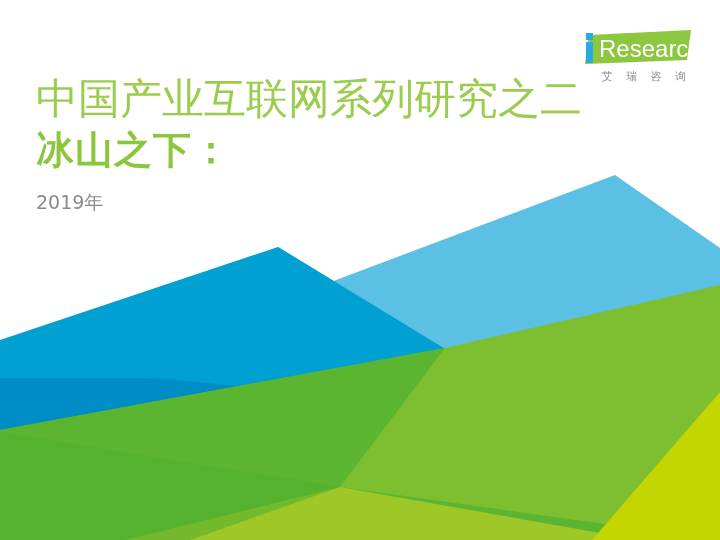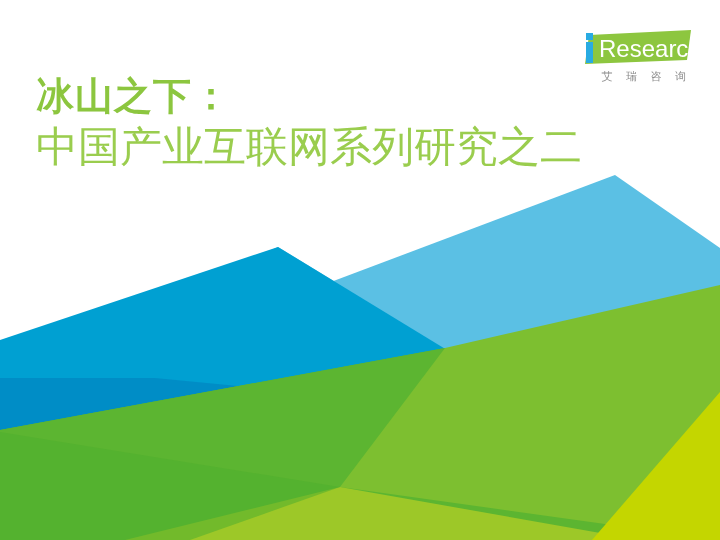--- a/index.html
+++ b/index.html
@@ -149,19 +149,20 @@
 
           <rect x="11" y="12" width="7" height="21" fill="#29ABE2"></rect>
 
           <text x="24" y="27" fill="#ffffff" font-family="Liberation Sans, sans-serif" font-size="24" font-weight="normal">Research</text>
         </svg>
       </div>
       <div id="logo-sub">艾 瑞 咨 询</div>
     </div>
 
     <div id="title-block">
+      <div id="title-line2">中国产业互联网系列研究之二</div>
       <div id="title-line1">冰山之下：</div>
-      <div id="title-line2">中国产业互联网系列研究之二</div>
     </div>
 
+    <div id="subtitle-year">2019年</div>
 
   </div>
 </div>
 
 </body></html>

